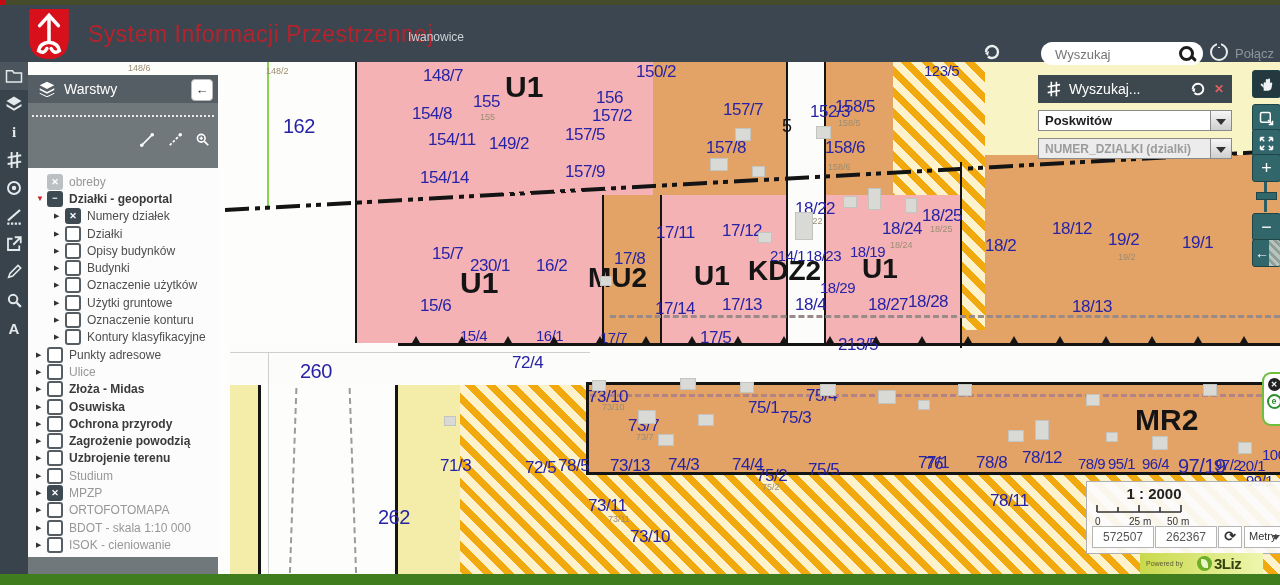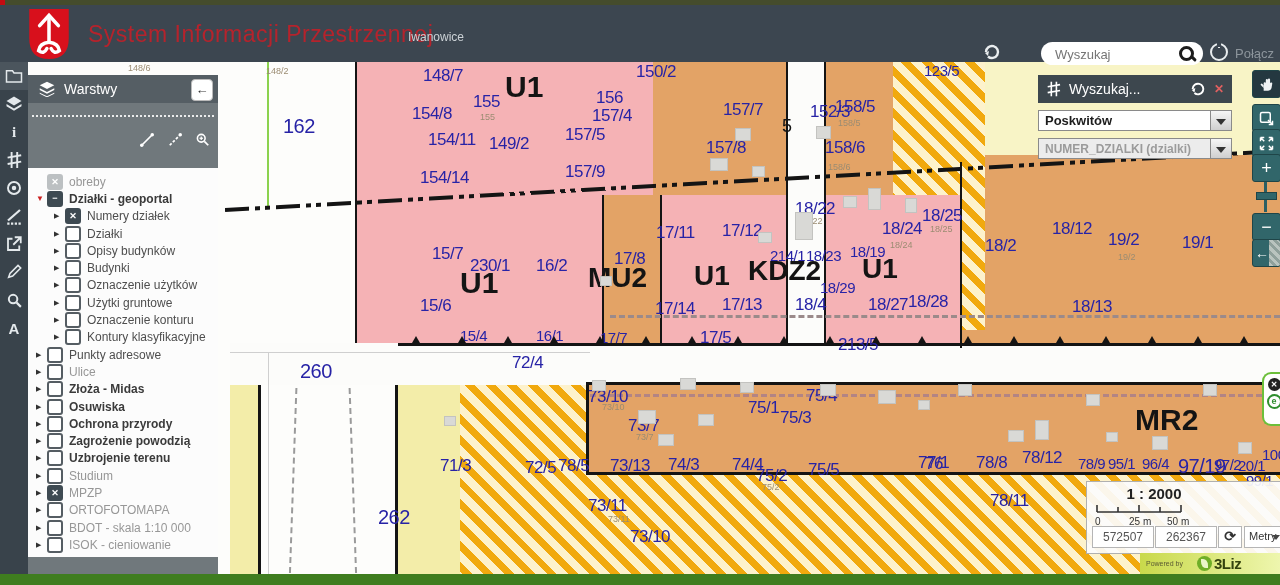--- a/index.html
+++ b/index.html
@@ -106,21 +106,21 @@
   .sc-inputs{position:absolute;left:0;top:44px;width:194px;height:22px;}
   .sc-in{position:absolute;height:18px;background:#fff;border:1px solid #b5b5b5;font-size:12px;color:#555;
      text-align:center;font-family:"Liberation Sans",sans-serif;}
   .sc-refresh{position:absolute;left:131px;top:0;width:22px;height:20px;background:#fff;border:1px solid #b5b5b5;
      font-size:14px;color:#333;text-align:center;line-height:18px;font-weight:bold;}
   .sc-unit{position:absolute;left:157px;top:0;width:34px;height:20px;background:#fff;border:1px solid #b5b5b5;
      font-size:11px;color:#333;line-height:18px;padding-left:4px;}
   .sc-unit::after{content:'';position:absolute;right:3px;top:8px;border-left:4px solid transparent;border-right:4px solid transparent;border-top:5px solid #444;}
   
   .greenbar{position:absolute;left:0;top:574px;width:1280px;height:11px;background:#3f7d1f;border-bottom:2px solid #2c5715;z-index:80;}
-  .brandbar{position:absolute;left:1140px;top:553px;width:140px;height:21px;background:linear-gradient(90deg,#c9d94b,#eef6ae);z-index:85;
+  .brandbar{position:absolute;left:1140px;top:553px;width:123px;height:21px;background:linear-gradient(90deg,#c9d94b,#eef6ae);z-index:85;
      display:flex;align-items:center;}
   .pwd{font-size:7px;color:#5a5a33;margin-left:6px;}
   .brandlogo{width:15px;height:15px;border-radius:50%;background:#6fae27;margin-left:14px;position:relative;}
   .brandlogo::after{content:'';position:absolute;left:4px;top:3px;width:7px;height:9px;background:#eaf5c8;border-radius:0 70% 0 70%;}
   .brandname{font-size:15px;font-weight:bold;color:#33420e;margin-left:2px;letter-spacing:-.5px;}
 </style>
 </head>
 <body>
 
 <div class="map">
@@ -159,21 +159,21 @@
     <div class="zone-label" style="left: 862px; top: 191px;">U1</div>
     <div class="zone-label" style="left: 1135px; top: 341px; font-size: 30px;">MR2</div>
     <div class="parcel-label" style="left: 283px; top: 53px; font-size: 20px;">162</div>
     <div class="parcel-label" style="left: 423px; top: 4px;">148/7</div>
     <div class="parcel-label" style="left: 636px; top: 0px;">150/2</div>
     <div class="parcel-label" style="left: 810px; top: 0px; margin-top: 40px;">152/3</div>
     <div class="parcel-label" style="left: 924px; top: 0px; font-size: 15px;">123/5</div>
     <div class="parcel-label" style="left: 473px; top: 30px;">155</div>
     <div class="parcel-label" style="left: 596px; top: 26px;">156</div>
     <div class="parcel-label" style="left: 412px; top: 42px;">154/8</div>
-    <div class="parcel-label" style="left: 592px; top: 44px;">157/4</div>
+    <div class="parcel-label" style="left: 592px; top: 44px;">157/2</div>
     <div class="parcel-label" style="left: 489px; top: 72px;">149/2</div>
     <div class="parcel-label" style="left: 428px; top: 68px;">154/11</div>
     <div class="parcel-label" style="left: 565px; top: 63px;">157/5</div>
     <div class="parcel-label" style="left: 420px; top: 106px;">154/14</div>
     <div class="parcel-label" style="left: 565px; top: 100px;">157/9</div>
     <div class="parcel-label" style="left: 723px; top: 38px;">157/7</div>
     <div class="parcel-label" style="left: 835px; top: 35px;">158/5</div>
     <div class="parcel-label" style="left: 782px; top: 54px; font-size: 18px; color: rgb(20, 20, 20);">5</div>
     <div class="parcel-label" style="left: 706px; top: 76px;">157/8</div>
     <div class="parcel-label" style="left: 825px; top: 76px;">158/6</div>

